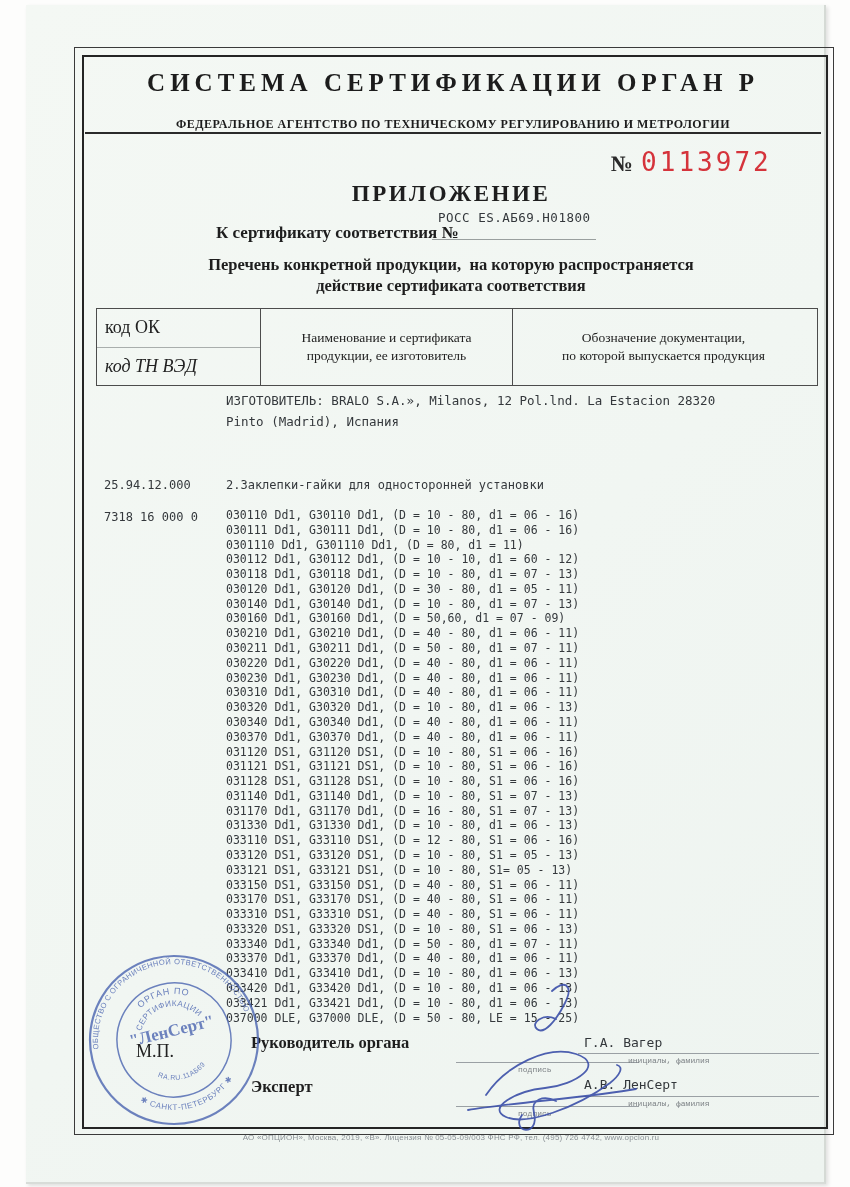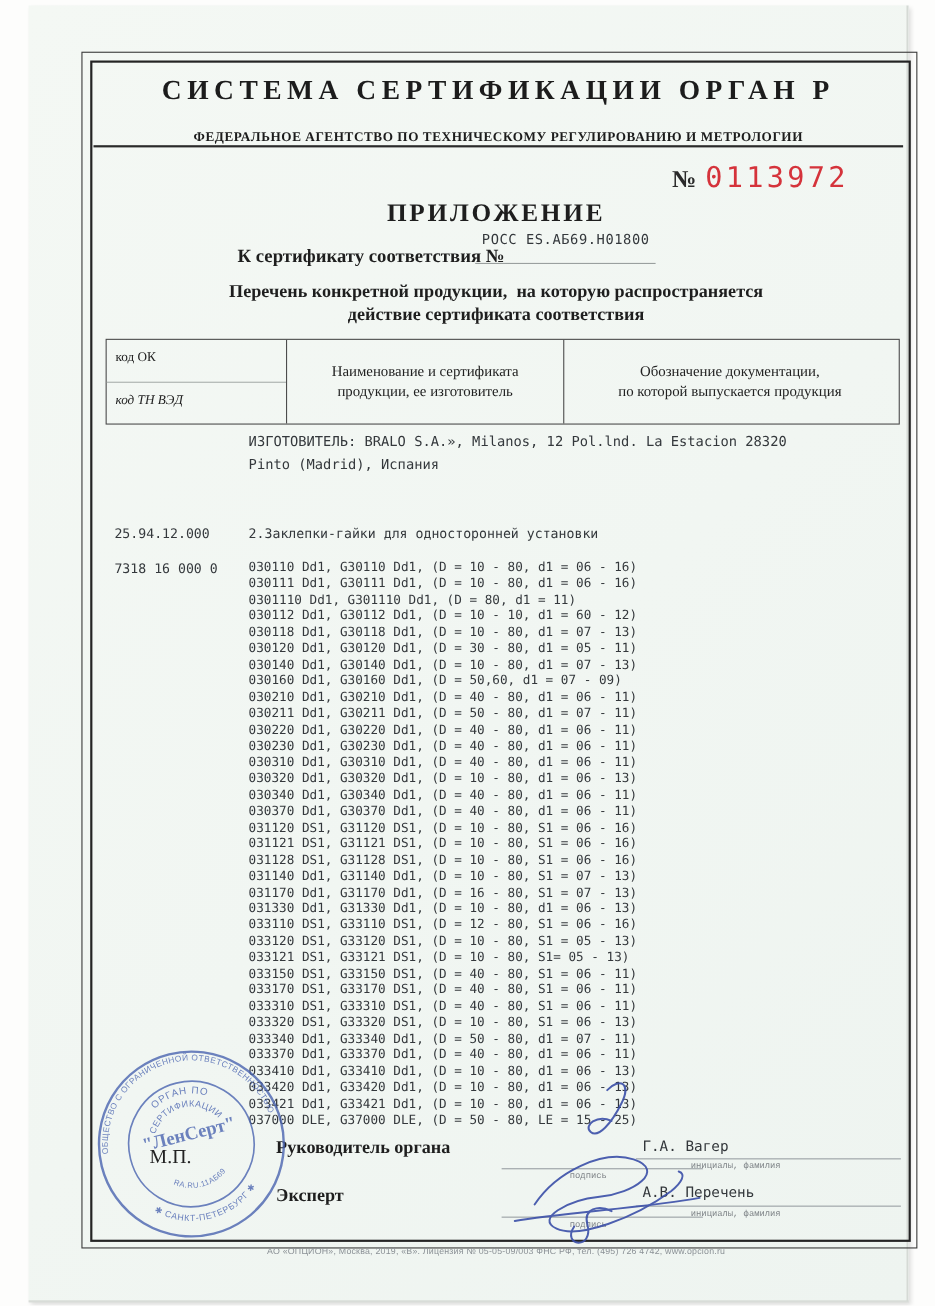--- a/index.html
+++ b/index.html
@@ -16,21 +16,21 @@
   .doc-number{position:absolute;left:585px;top:142px;white-space:nowrap;}
   .no-sign{font-size:22px;color:#2a2a2a;font-weight:bold;margin-right:8px;}
   .no-value{font-family:"DejaVu Sans Mono",monospace;font-size:26px;color:#d5333b;letter-spacing:3px;}
   .title{position:absolute;left:0;top:176px;width:850px;text-align:center;font-size:23px;font-weight:bold;letter-spacing:2.5px;color:#1e1e1e;}
   .cert-label{position:absolute;left:190px;top:218px;font-size:17px;font-weight:bold;color:#1e1e1e;}
   .cert-value{position:absolute;left:412px;top:205px;font-family:"DejaVu Sans Mono",monospace;font-size:12.5px;color:#33373b;letter-spacing:.5px;white-space:pre;}
   .cert-underline{position:absolute;left:406px;top:234px;width:164px;height:1px;background:#9aa09f;}
   .subtitle1{position:absolute;left:0;top:250px;width:850px;text-align:center;font-size:16.5px;font-weight:bold;color:#1e1e1e;white-space:pre;}
   .subtitle2{position:absolute;left:0;top:271px;width:850px;text-align:center;font-size:16.5px;font-weight:bold;color:#1e1e1e;}
   .ptable{position:absolute;left:70px;top:303px;width:720px;height:76px;border:1.5px solid #4c4c4c;display:grid;grid-template-columns:164px 252px 301px;background:transparent;}
-  .ptable .c1{border-right:1px solid #4c4c4c;position:relative;font-size:12px;}
+  .ptable .c1{border-right:1px solid #4c4c4c;position:relative;font-size:18px;}
   .ptable .c1 .divider{position:absolute;left:0;top:38px;width:100%;height:1px;background:#a9aeac;}
   .ptable .c1 .t{position:absolute;left:8px;top:8px;}
   .ptable .c1 .b{position:absolute;left:8px;top:47px;font-style:italic;}
   .ptable .c2{border-right:1px solid #4c4c4c;}
   .ptable .c2,.ptable .c3{display:flex;flex-direction:column;justify-content:center;align-items:center;font-size:13.5px;line-height:18px;text-align:center;}
   .mono{font-family:"DejaVu Sans Mono",monospace;color:#34383c;white-space:pre;text-align:right;}
   .manu1{position:absolute;left:200px;top:388px;font-size:12.5px;}
   .manu2{position:absolute;left:200px;top:409px;font-size:12.5px;}
   .code-ok{position:absolute;left:78px;top:473px;font-size:12px;}
   .pgroup{position:absolute;left:200px;top:473px;font-size:12px;}
@@ -136,21 +136,21 @@
     <div class="sig-label" style="left:225px;top:1028px;">Руководитель органа</div>
     <div class="uline" style="left:430px;top:1057px;width:183px;"></div>
     <div class="caption" style="left:492px;top:1060px;">подпись</div>
     <div class="sig-name" style="left:558px;top:1030px;">Г.А. Вагер</div>
     <div class="uline" style="left:552px;top:1048px;width:241px;"></div>
     <div class="caption" style="left:602px;top:1051px;">инициалы, фамилия</div>
 
     <div class="sig-label" style="left:225px;top:1072px;">Эксперт</div>
     <div class="uline" style="left:430px;top:1101px;width:183px;"></div>
     <div class="caption" style="left:492px;top:1104px;">подпись</div>
-    <div class="sig-name" style="left:558px;top:1072px;">А.В. Перечень</div>
+    <div class="sig-name" style="left:558px;top:1072px;">А.В. ЛенСерт</div>
     <div class="uline" style="left:552px;top:1091px;width:241px;"></div>
     <div class="caption" style="left:602px;top:1094px;">инициалы, фамилия</div>
 
     <svg class="stamp" width="180" height="180" viewBox="0 0 180 180">
       <g transform="rotate(-14 90 90)" fill="none" stroke="#4a64b0">
         <circle cx="90" cy="90" r="84" stroke-width="2.2"></circle>
         <circle cx="90" cy="90" r="57" stroke-width="1.5"></circle>
         <defs>
           <path id="arcTop" d="M 14,90 A 76 76 0 0 1 166,90"></path>
           <path id="arcBottom" d="M 29.4,125 A 70 70 0 0 0 150.6,125"></path>

